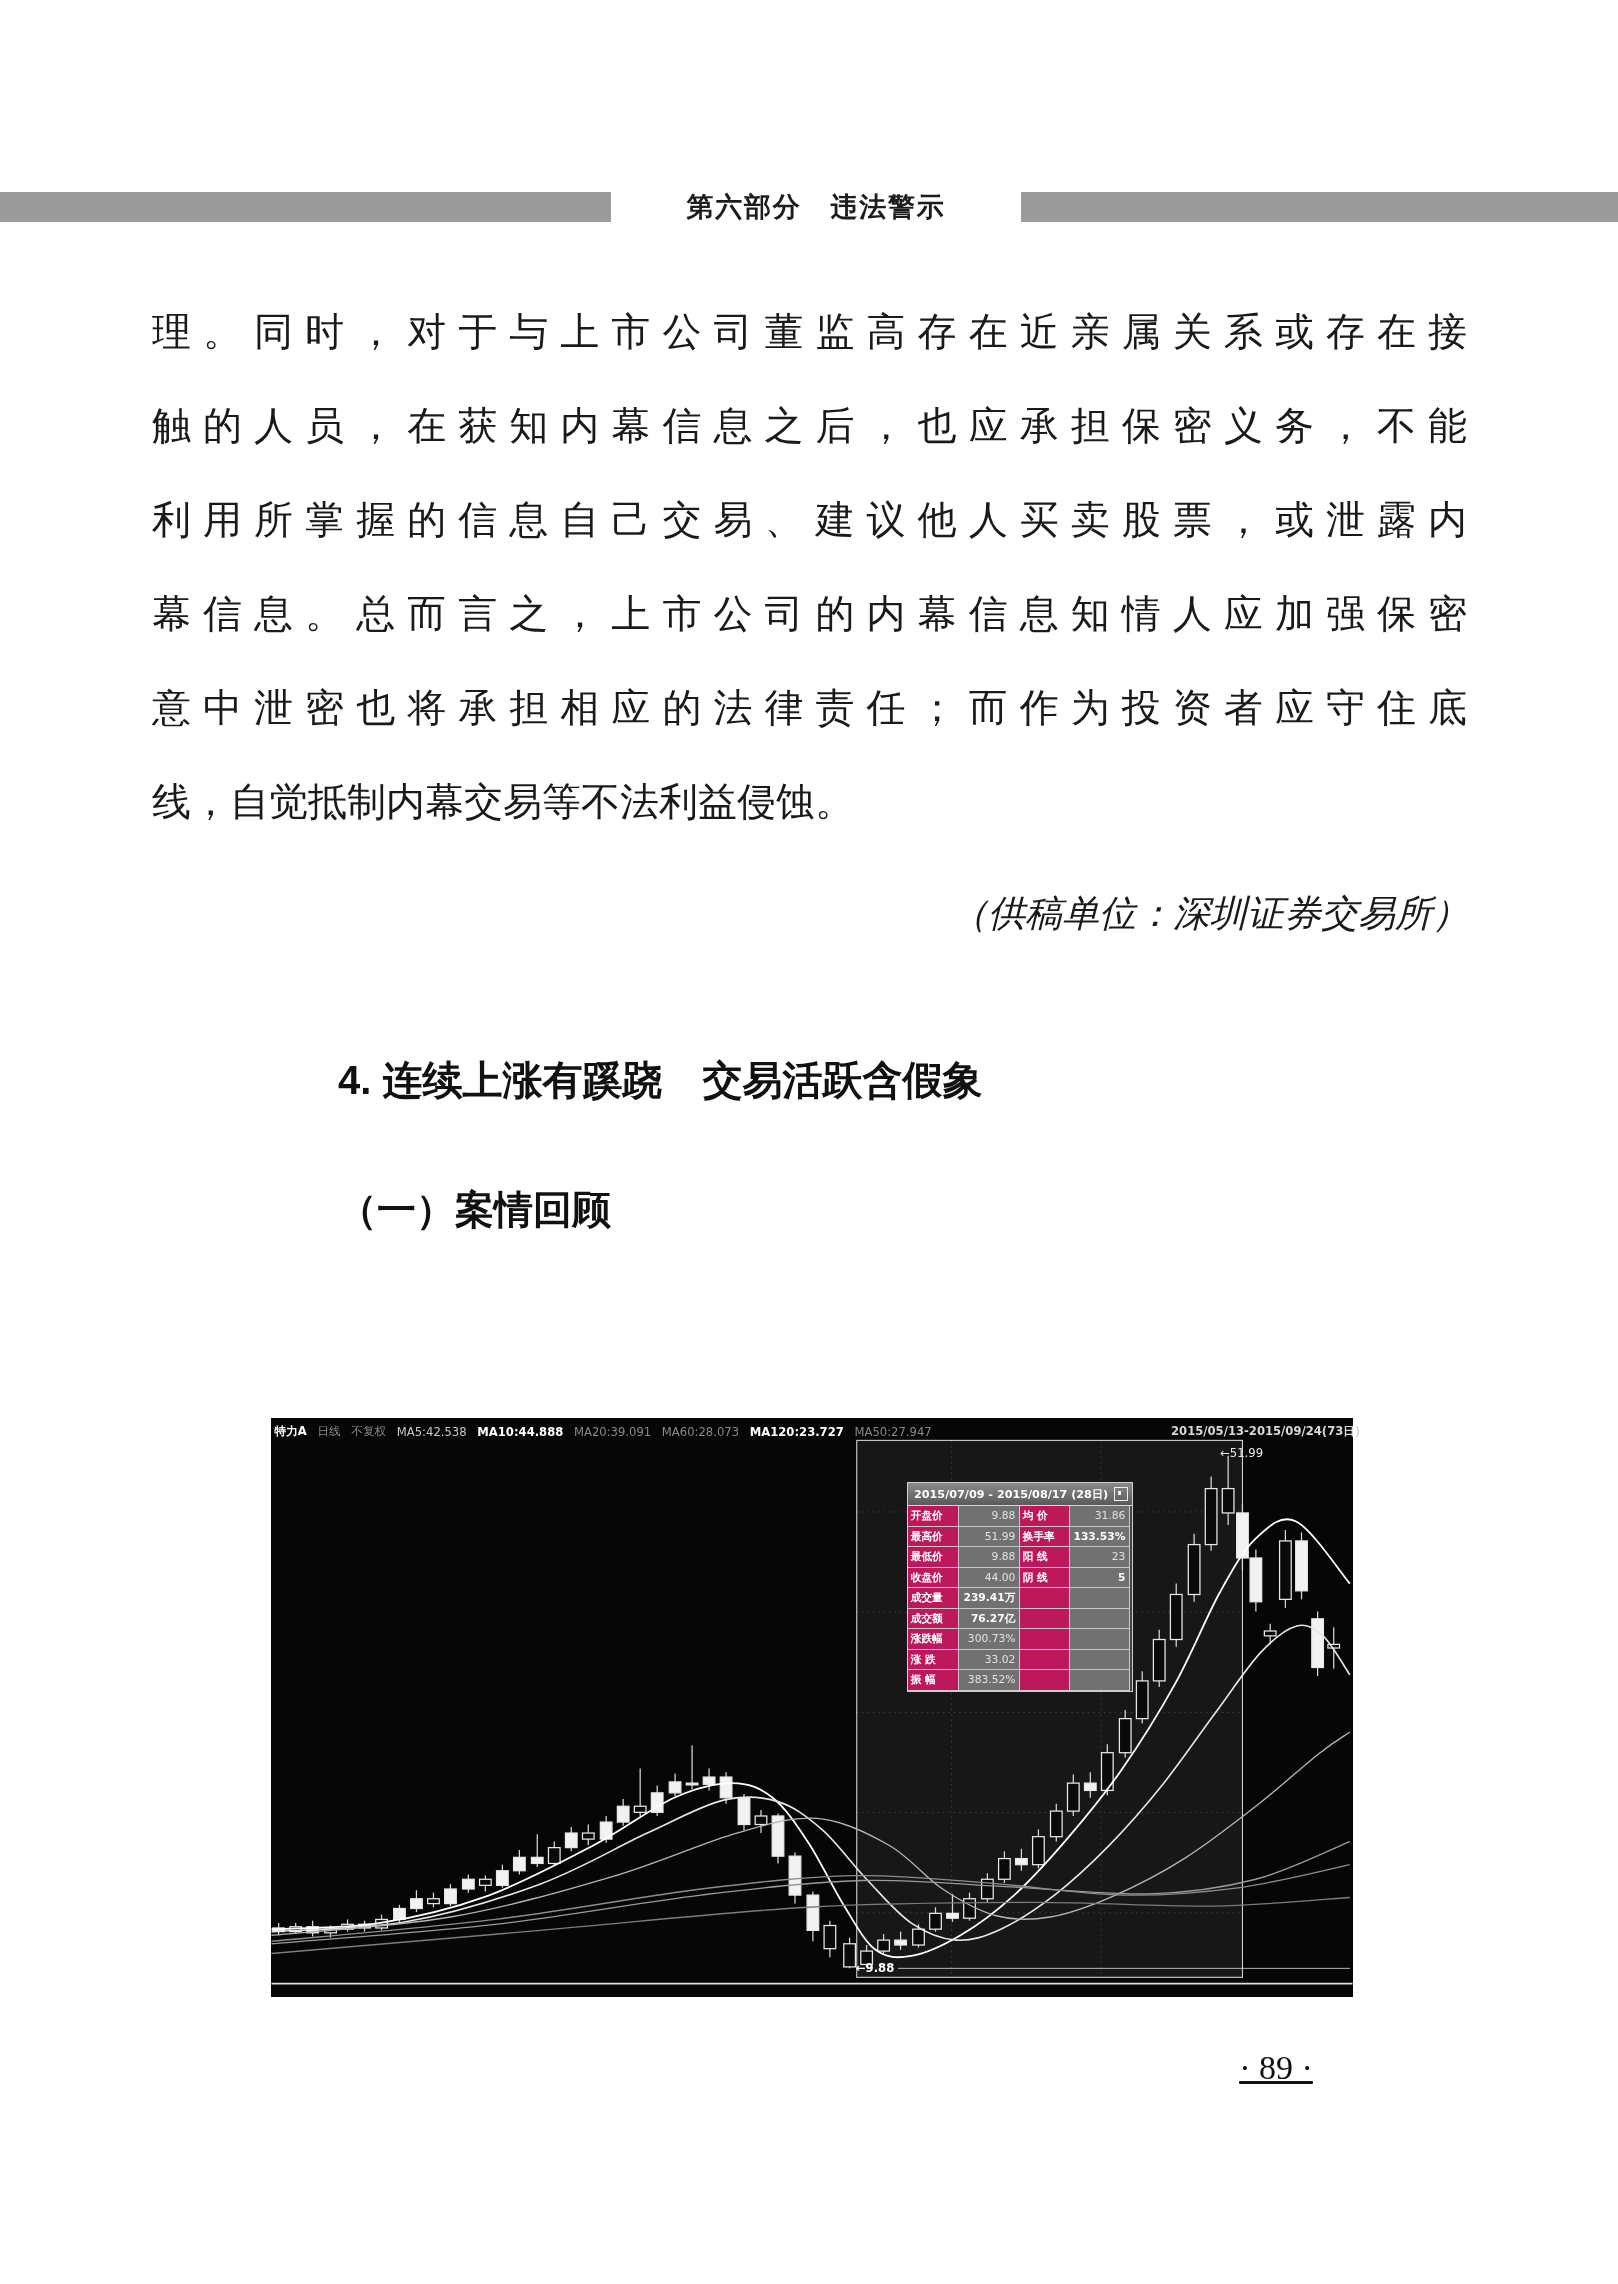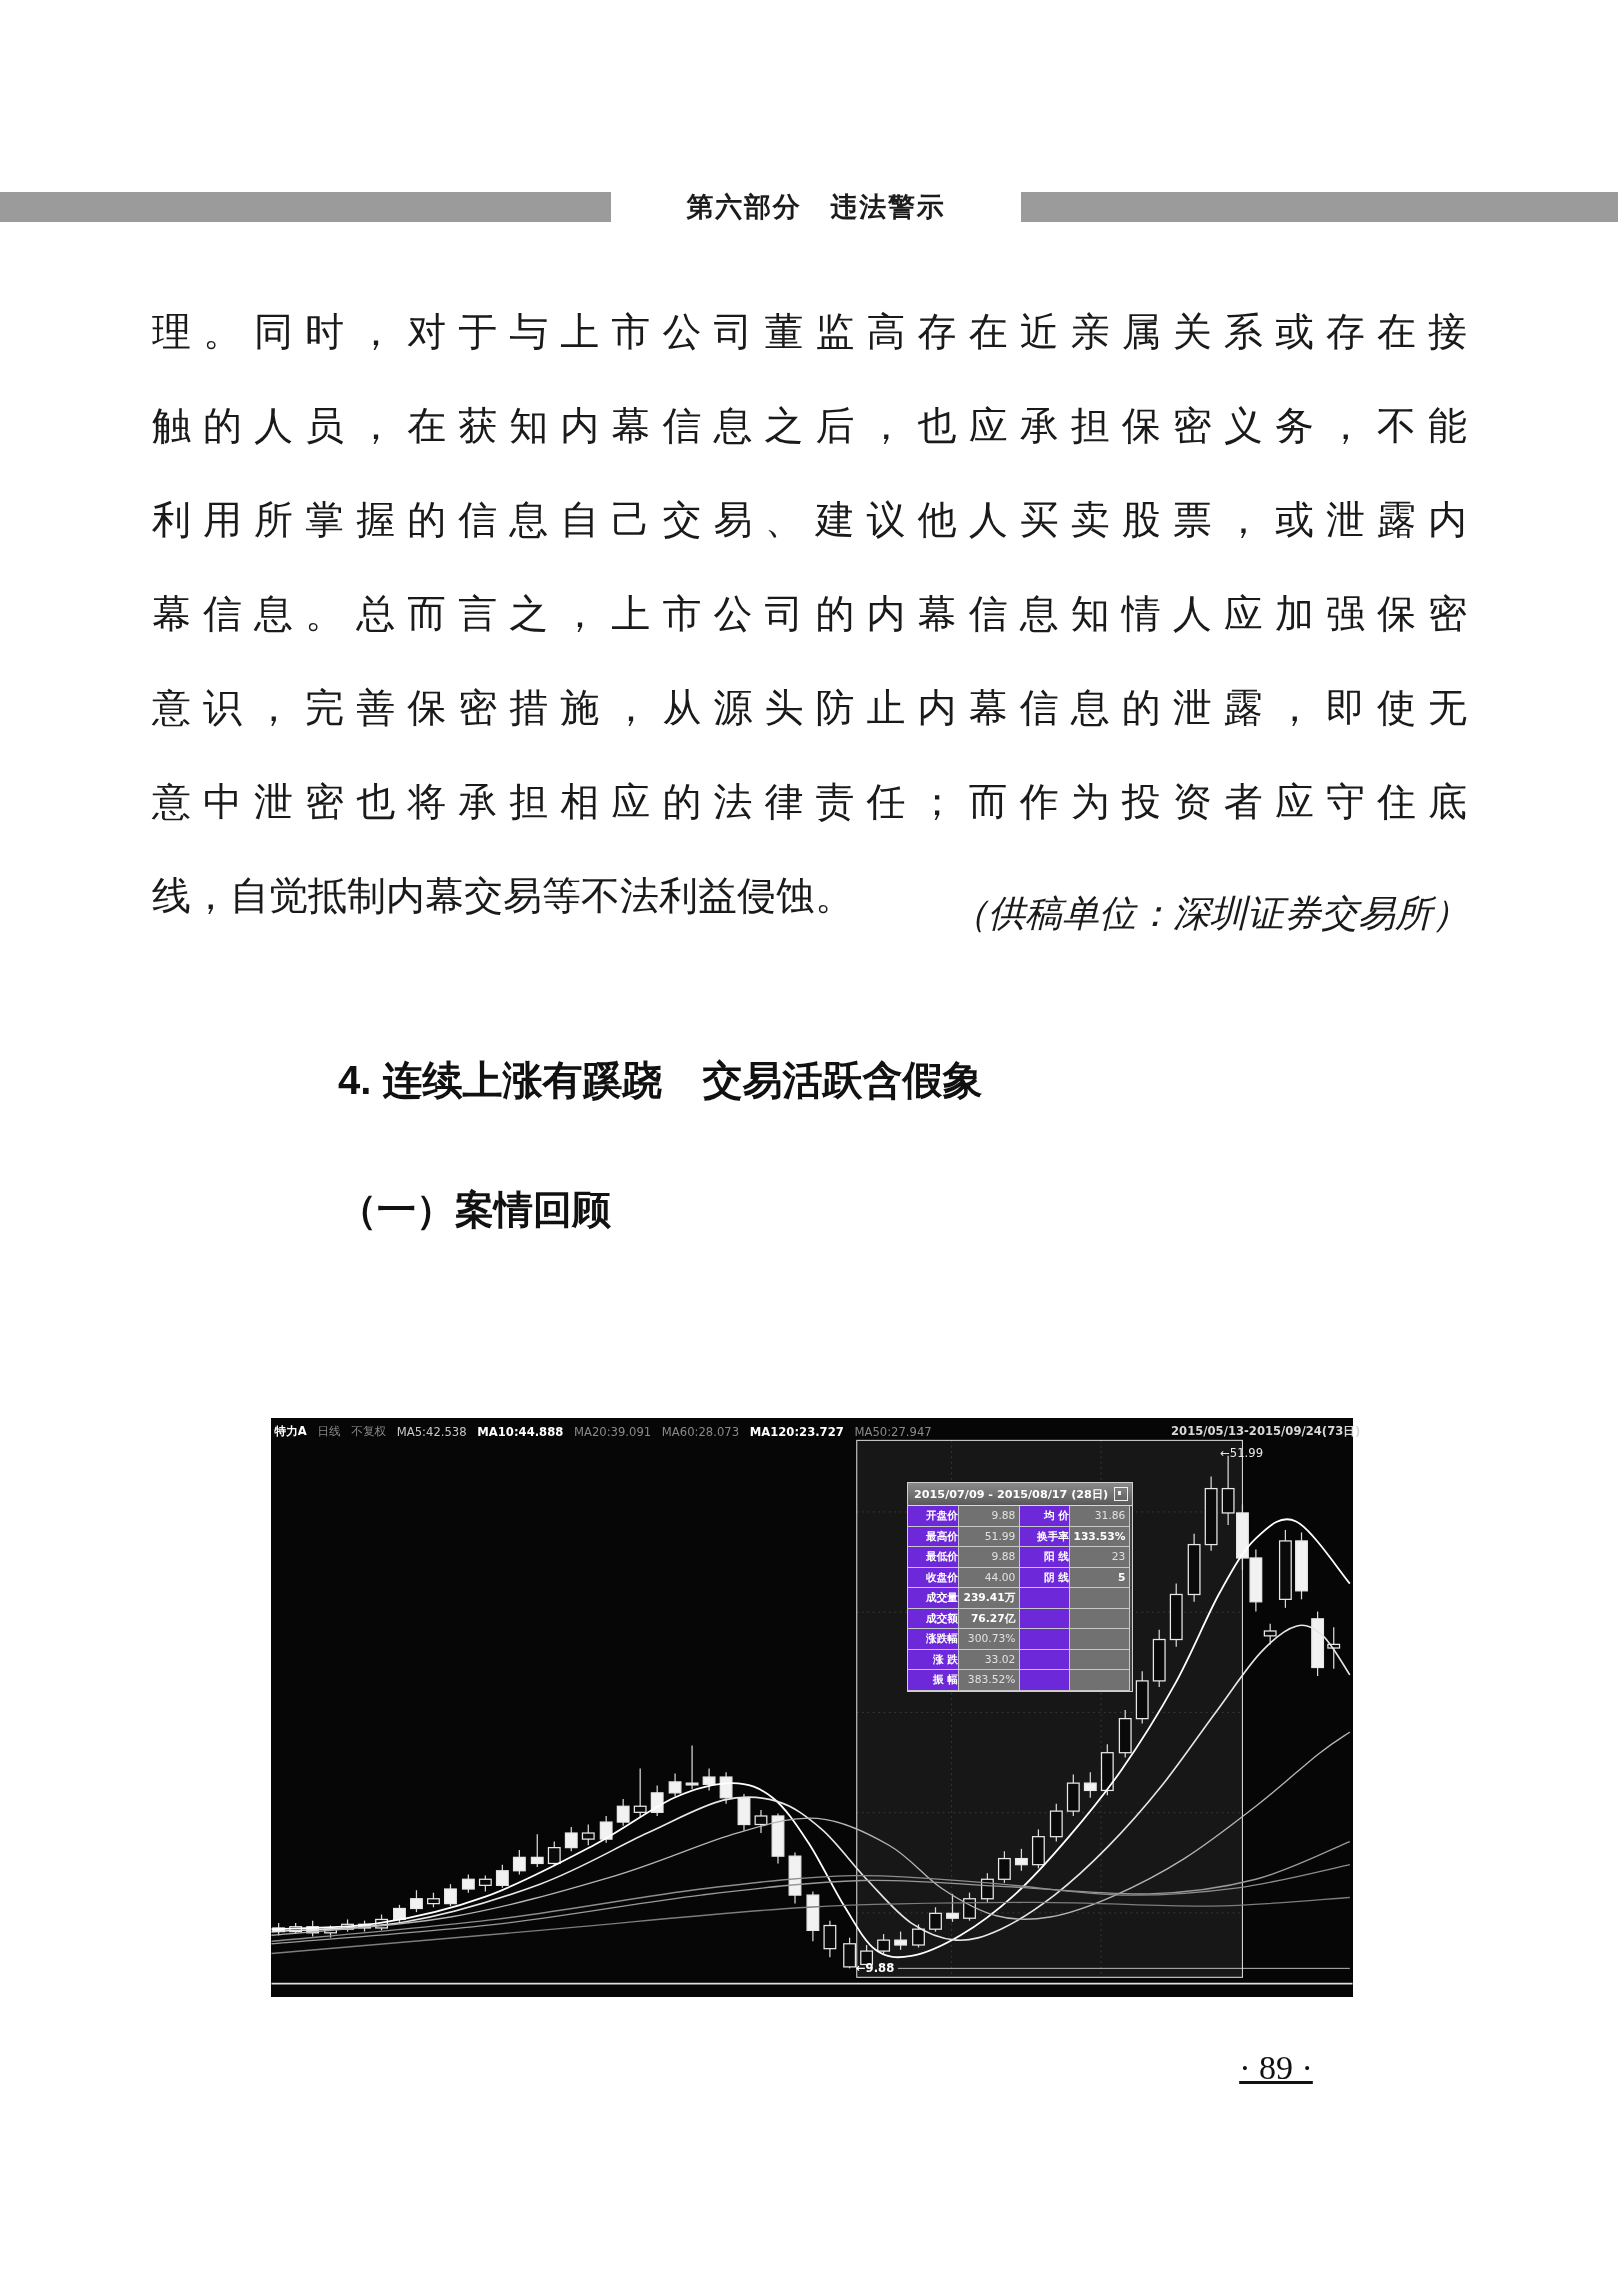--- a/index.html
+++ b/index.html
@@ -58,21 +58,21 @@
               font-family:"DejaVu Sans","Liberation Sans",sans-serif;
               border:0.9px solid #cfcfcf;background:rgba(70,70,70,0.92);}
   #panel-header{height:22.4px;background:linear-gradient(#8a8a8a,#5a5a5a);display:flex;
                 align-items:center;border-bottom:0.9px solid #d8d8d8;}
   #panel-title{flex:1;color:#ffffff;font-weight:bold;font-size:11.2px;padding-left:6px;white-space:nowrap;}
   #panel-close{width:11.6px;height:11.6px;border:1.3px solid #f0f0f0;margin-right:4.5px;position:relative;}
   #panel-close:after{content:"";position:absolute;left:2.7px;top:2.7px;width:3.6px;height:3.6px;background:#f0f0f0;}
   #panel-grid{display:grid;grid-template-columns:51px 61px 50px 60px;}
   #panel-grid .pc{height:19.5px;line-height:19.5px;font-size:10.7px;overflow:hidden;
                   border-right:0.9px solid #c8c8c8;border-bottom:0.9px solid #c8c8c8;}
-  #panel-grid .pl{background:#6d28d9;color:#ffffff;font-weight:bold;padding-left:2.7px;text-align:right;}
+  #panel-grid .pl{background:#be185d;color:#ffffff;font-weight:bold;padding-left:2.7px;}
   #panel-grid .pv{background:#717171;color:#e2e2e2;text-align:right;padding-right:3.6px;}
   #panel-grid .pv.bold{color:#ffffff;font-weight:bold;}
 
   
   #page-num{position:absolute;top:2049px;left:1164px;width:224px;text-align:center;
             font-size:34px;color:#111;text-decoration:underline;}
 </style>
 </head>
 <body>
 
@@ -82,21 +82,20 @@
     <div id="hdr-bar-left" class="hdr-bar"></div>
     <div id="hdr-title">第六部分　违法警示</div>
     <div id="hdr-bar-right" class="hdr-bar"></div>
   </div>
 
   <div id="body-par">
     <div class="bline">理。同时，对于与上市公司董监高存在近亲属关系或存在接</div>
     <div class="bline">触的人员，在获知内幕信息之后，也应承担保密义务，不能</div>
     <div class="bline">利用所掌握的信息自己交易、建议他人买卖股票，或泄露内</div>
     <div class="bline">幕信息。总而言之，上市公司的内幕信息知情人应加强保密</div>
-    <div class="bline">意识，完善保密措施，从源头防止内幕信息的泄露，即使无</div>
     <div class="bline">意中泄密也将承担相应的法律责任；而作为投资者应守住底</div>
     <div class="bline">线，自觉抵制内幕交易等不法利益侵蚀。</div>
   </div>
 
   <div id="attribution">（供稿单位：深圳证券交易所）</div>
 
   <div id="sec-heading">4. 连续上涨有蹊跷　交易活跃含假象</div>
   <div id="sub-heading">（一）案情回顾</div>
 
 

